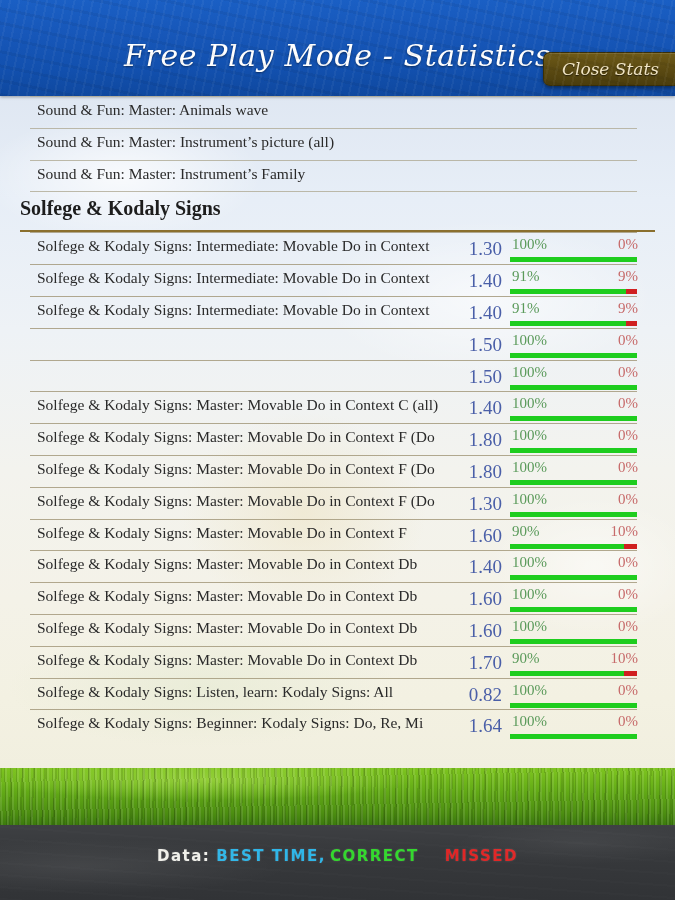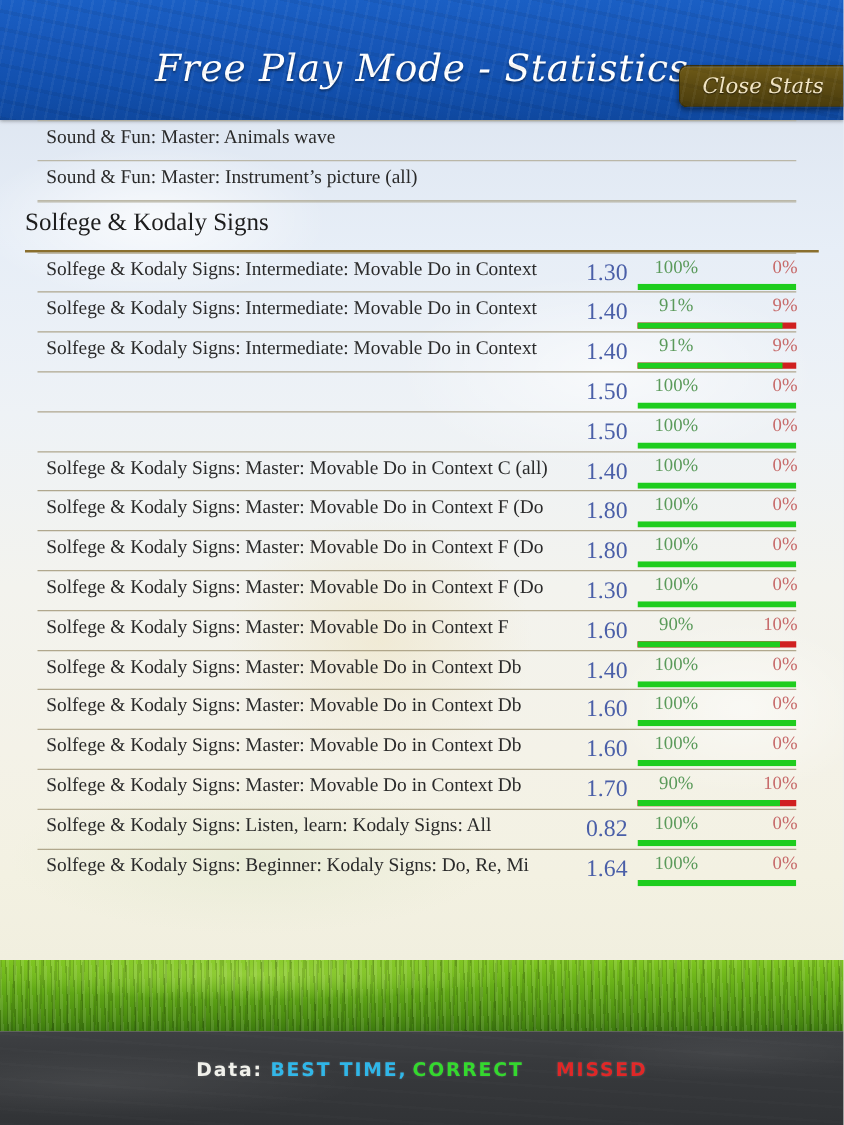--- a/index.html
+++ b/index.html
@@ -124,21 +124,21 @@
     left: 462px; top: 5px;
     width: 40px;
     text-align: right;
     font-size: 19px;
     color: #4a5fa8;
   }
   .row-correct {
     position: absolute;
     left: 512px; top: 3px;
     width: 58px;
-    text-align: center;
+    text-align: left;
     font-size: 15px;
     color: #5a9a5a;
   }
   .row-missed {
     position: absolute;
     left: 592px; top: 3px;
     width: 46px;
     text-align: right;
     font-size: 15px;
     color: #c76a6a;
@@ -159,20 +159,21 @@
   .section {
     position: relative;
     height: 38px;
   }
   .section-title {
     position: absolute;
     left: 20px; top: 5px;
     font-size: 20px;
     color: #1d1d1d;
     white-space: nowrap;
+    font-weight: bold;
   }
   .section-sep {
     height: 2px;
     margin: 0 20px 0 20px;
     background: #8a6f2e;
   }
 
   
   #grass {
     position: absolute; left: 0; top: 768px; width: 675px; height: 57px;
@@ -237,20 +238,23 @@
   <div id="list">
       <div class="sep light"></div>
       <div class="row">
         <div class="row-label">Sound &amp; Fun: Master: Animals wave</div>
       </div>
       <div class="sep light"></div>
       <div class="row">
         <div class="row-label">Sound &amp; Fun: Master: Instrument’s picture (all)</div>
       </div>
       <div class="sep light"></div>
+      <div class="row">
+        <div class="row-label">Sound &amp; Fun: Master: Instrument’s Family</div>
+      </div>
       <div class="sep light"></div>
       <div class="section">
         <div class="section-title">Solfege &amp; Kodaly Signs</div>
       </div>
       <div class="section-sep"></div>
       <div class="sep"></div>
       <div class="row">
         <div class="row-label">Solfege &amp; Kodaly Signs: Intermediate: Movable Do in Context</div>
         <div class="row-time">1.30</div>
         <div class="row-correct">100%</div>

